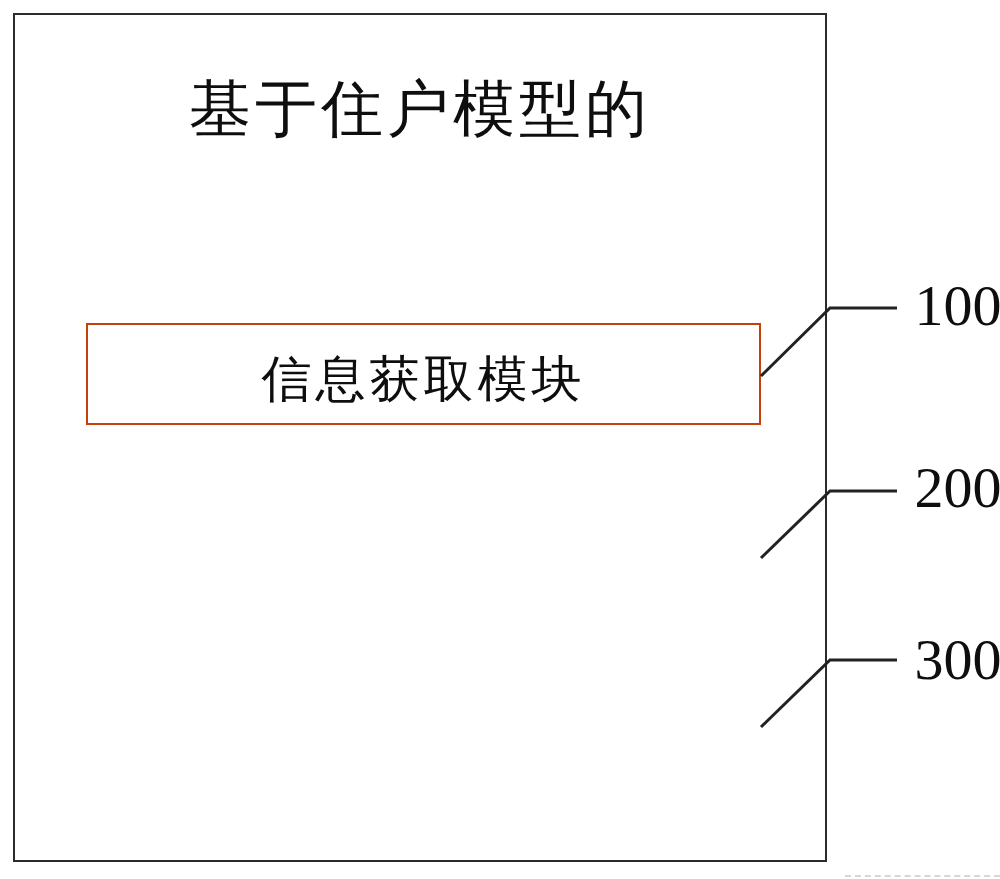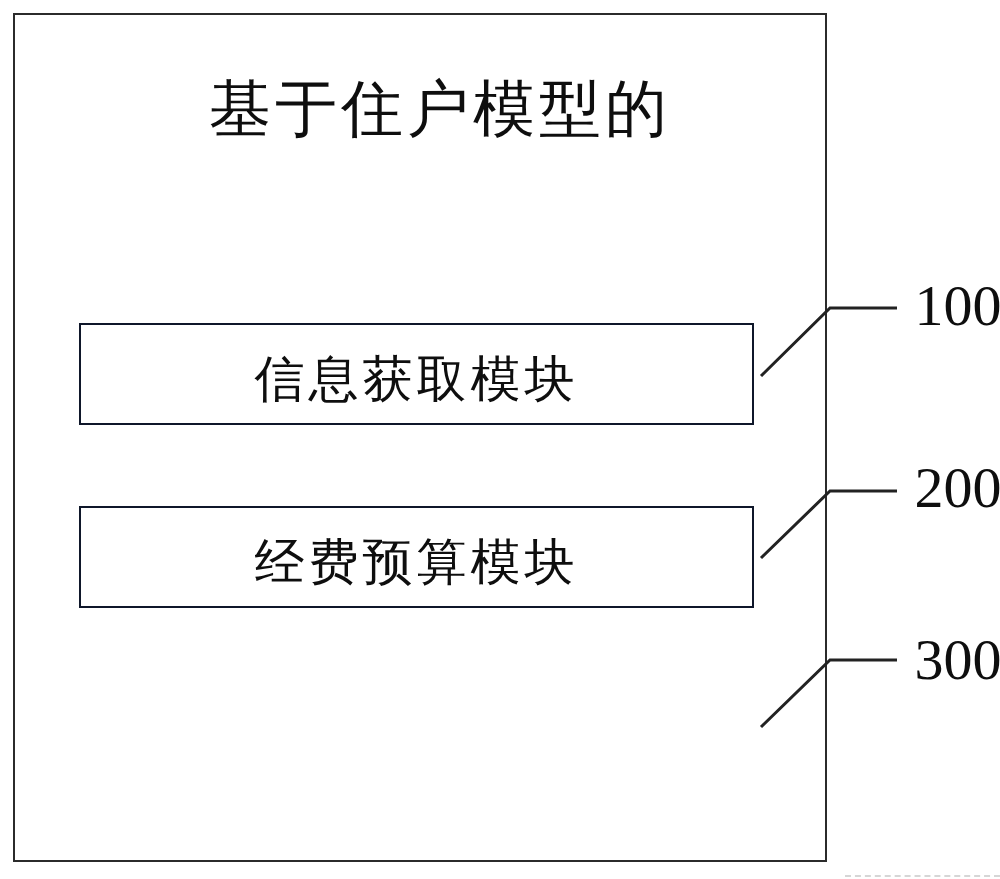--- a/index.html
+++ b/index.html
@@ -32,29 +32,28 @@
     left: 0;
     top: 52px;
     width: 100%;
     text-align: center;
     font-size: 62px;
     line-height: 84px;
     letter-spacing: 4px;
     font-weight: 500;
     color: #0e0e0e;
     white-space: nowrap;
-    margin-left: 20px;
   }
   
   .module {
     position: absolute;
-    left: 64px;            
+    left: 71px;            
     width: 671px;
     height: 98px;
-    border: 2px solid #0f172a;
+    border: 2px solid #c2410c;
     background: #ffffff;
     display: flex;
     align-items: center;
     justify-content: center;
   }
   .module-1 { top: 308px; } 
   .module-2 { top: 491px; } 
   .module-3 { top: 661px; } 
   .module-label {
     font-size: 50px;
@@ -107,23 +106,20 @@
   <div class="outer">
 
     <div class="title">
       <div>基于住户模型的</div>
     </div>
 
     <div class="module module-1">
       <span class="module-label">信息获取模块</span>
     </div>
 
-    <div class="module module-2">
-      <span class="module-label">经费预算模块</span>
-    </div>
 
 
   </div>
 
   <svg class="leaders" viewBox="0 0 1000 879" xmlns="http://www.w3.org/2000/svg">
     <polyline points="761,376 830,308 897,308"></polyline>
     <polyline points="761,558 830,491 897,491"></polyline>
     <polyline points="761,727 830,660 897,660"></polyline>
   </svg>
 

